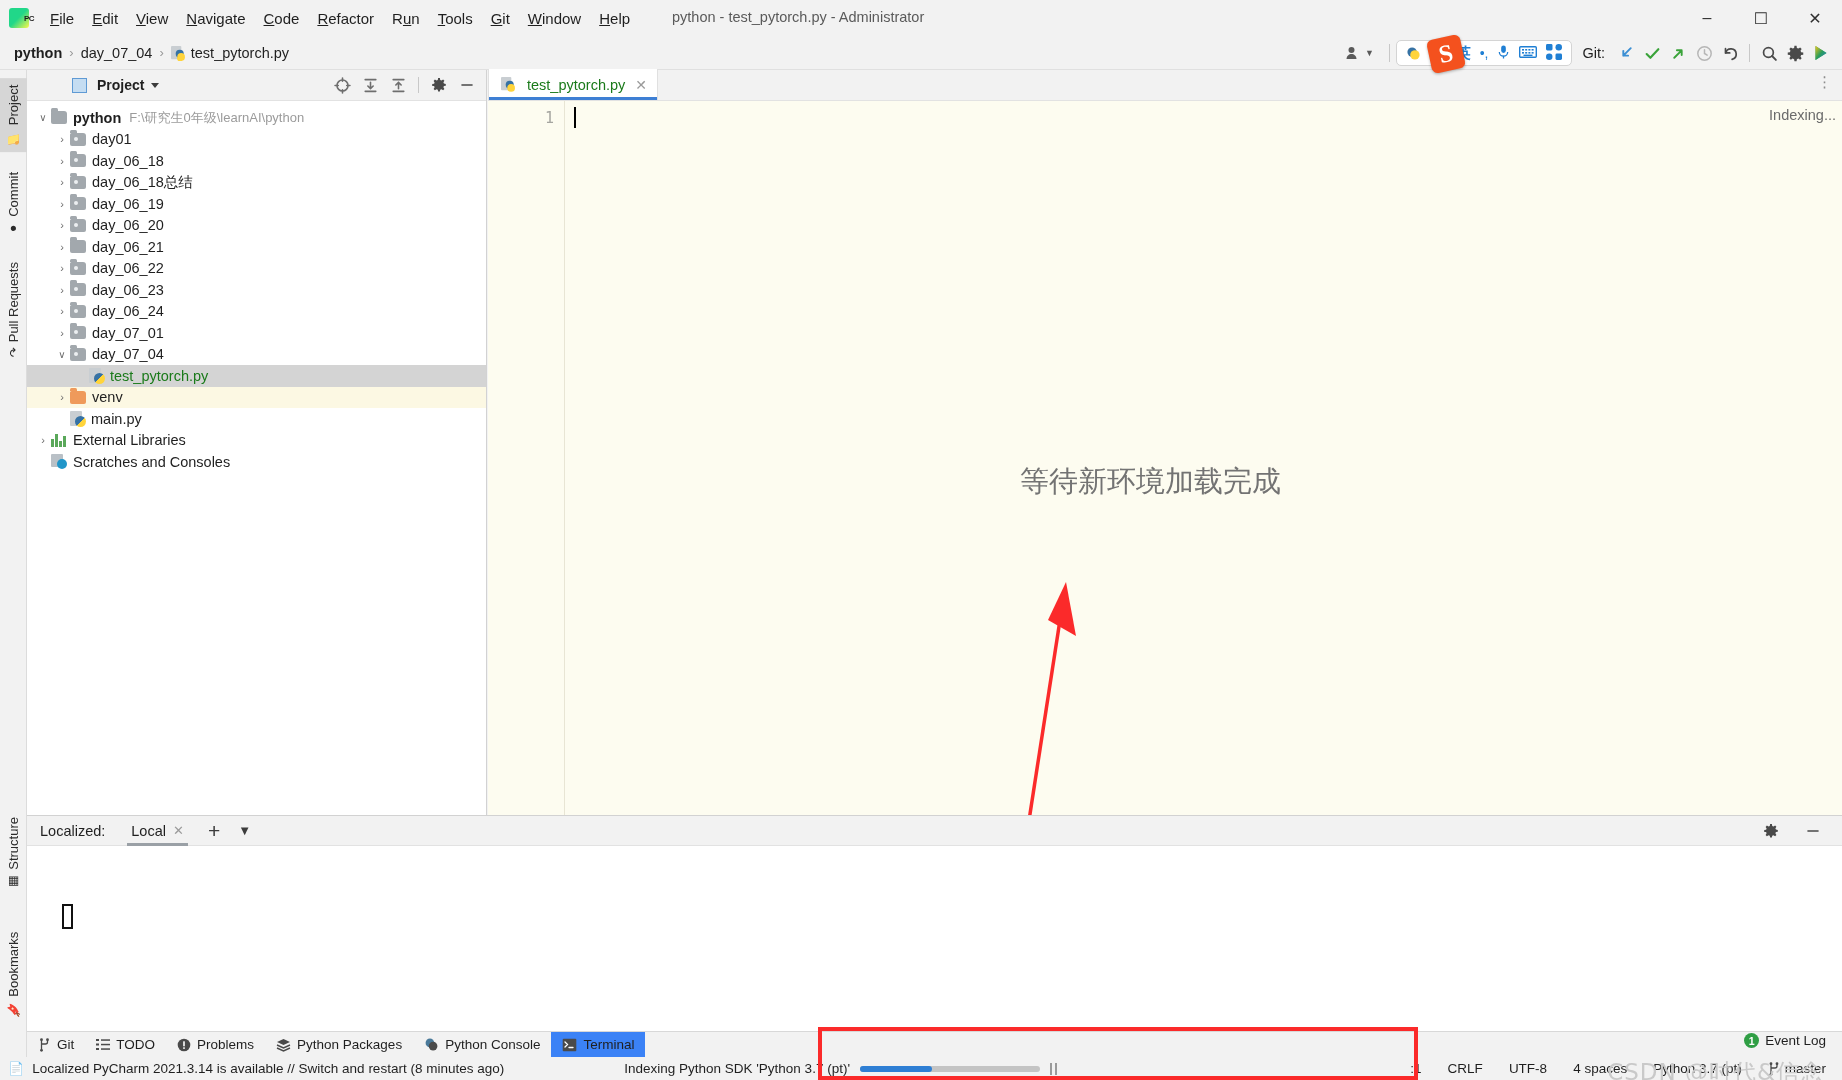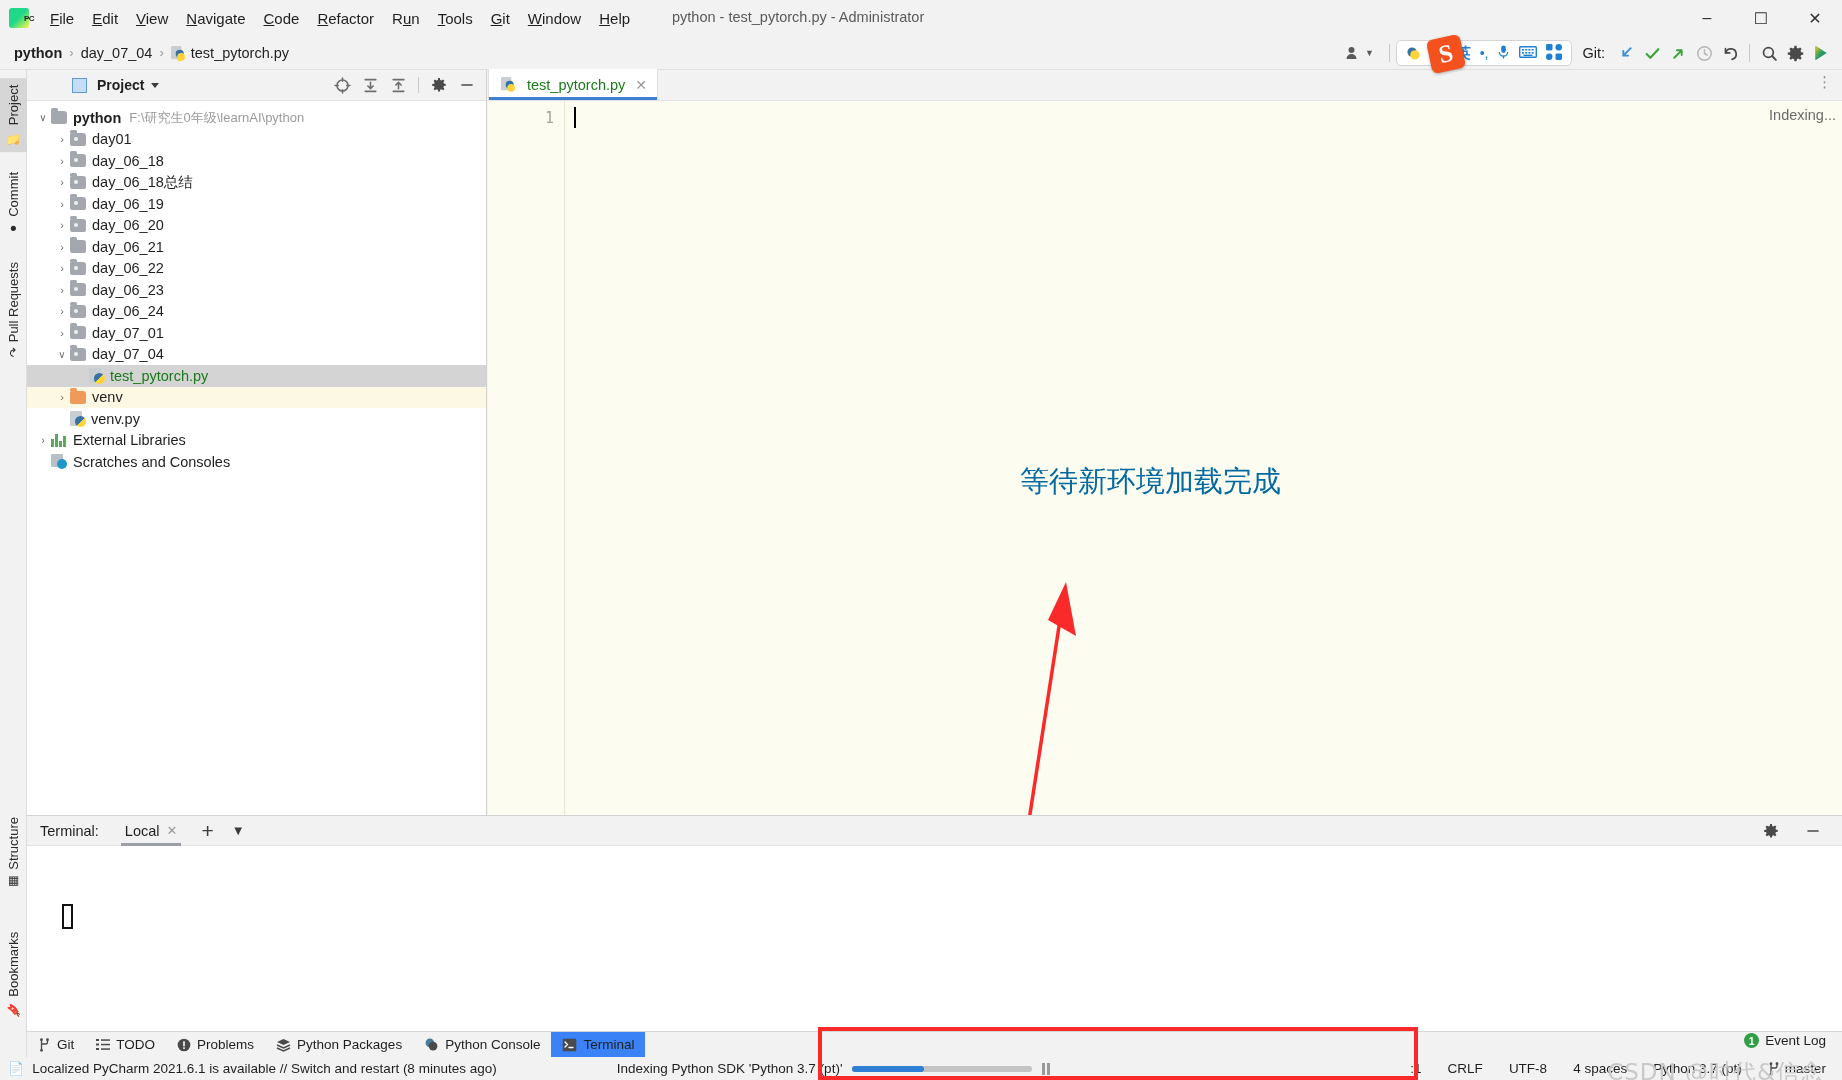--- a/index.html
+++ b/index.html
@@ -197,21 +197,21 @@
   }
   .lineno { position:absolute; right: 10px; top: 8px; color:#a5a5a0; font-size: 15px;
             font-family:"DejaVu Sans Mono", monospace;}
   .caret-txt {
     position:absolute; left: 86px; top: 6px; width: 2px; height: 21px; background: #000;
   }
   .indexing-chip {
     position: absolute; right: 6px; top: 6px; font-size: 14.5px; color: #6b6b6b;
   }
   .ann-text {
-    position: absolute; left: 1020px; top: 462px; font-size: 29px; color: #0369a1;
+    position: absolute; left: 1020px; top: 462px; font-size: 29px; color: #737373;
     font-family: "DejaVu Sans", sans-serif; white-space: nowrap;
   }
   .ann-arrow { position: absolute; left: 980px; top: 540px; }
 
   
   .term-header {
     position: absolute; left: 27px; top: 815px; width: 1815px; height: 31px;
     background: #f2f2f2; border-top: 1px solid #d2d2d2; border-bottom:1px solid #e2e2e2;
     display: flex; align-items: center;
   }
@@ -564,21 +564,21 @@
           <span class="arrow">›</span>
           <span class="folder excl"></span>
           <span class="tlabel">venv</span>
         </div>
         <div class="trow" style="padding-left: 27px;">
           <span class="arrow empty">&nbsp;</span>
           <span class="pyfile">
             <span class="doc"></span>
             <span class="pb"></span>
           </span>
-          <span class="tlabel">venv.py</span>
+          <span class="tlabel">main.py</span>
         </div>
         <div class="trow" style="padding-left: 8px;">
           <span class="arrow">›</span>
           <span class="libs-ico">
             <s style="height:8px"></s>
             <s style="height:13px"></s>
             <s style="height:6px"></s>
             <s style="height:11px"></s>
           </span>
           <span class="tlabel">External Libraries</span>
@@ -617,21 +617,21 @@
     <div class="indexing-chip">Indexing...</div>
   </div>
 
   <div class="ann-text">等待新环境加载完成</div>
   <svg class="ann-arrow" width="120" height="460" viewBox="0 0 120 460">
     <path d="M22 455 L80 80" stroke="#fb2a2a" stroke-width="3.5" fill="none"></path>
     <path d="M86 42 L96 96 L68 80 Z" fill="#fb2a2a"></path>
   </svg>
 
   <div class="term-header">
-    <span class="term-lbl">Terminal:</span>
+    <span class="term-lbl">Localized:</span>
     <div class="term-tab">
       <span>Local</span>
       <span style="color:#9a9a9a;font-size:13px;">✕</span>
     </div>
     <span class="term-plus">+</span>
     <span class="term-caret">▼</span>
     <div class="term-right">
       <span class="tb-ico">
         <svg width="16" height="16" viewBox="0 0 16 16" fill="#4a4a4a">
             <path d="M8 5.4A2.6 2.6 0 108 10.6 2.6 2.6 0 008 5.4zm0 1.5a1.1 1.1 0 110 2.2 1.1 1.1 0 010-2.2z"></path>
@@ -715,21 +715,21 @@
       </div>
     </div>
   <div class="evtlog">
     <span class="badge1">1</span>
     <span>Event Log</span>
   </div>
 
   <div class="status-bar">
     <div class="sb-left">
       <span style="color:#6e6e6e;font-size:13px;">📄</span>
-      <span>Localized PyCharm 2021.6.1 is available // Switch and restart (8 minutes ago)</span>
+      <span>Localized PyCharm 2021.3.14 is available // Switch and restart (8 minutes ago)</span>
     </div>
     <div class="sb-progress-wrap">
       <span>Indexing Python SDK 'Python 3.7 (pt)'</span>
       <span class="pbar">
           <span id="pfill" style="width: 40%;"></span>
         </span>
       <span class="pause-ico">
           <b></b>
           <b></b>
         </span>

